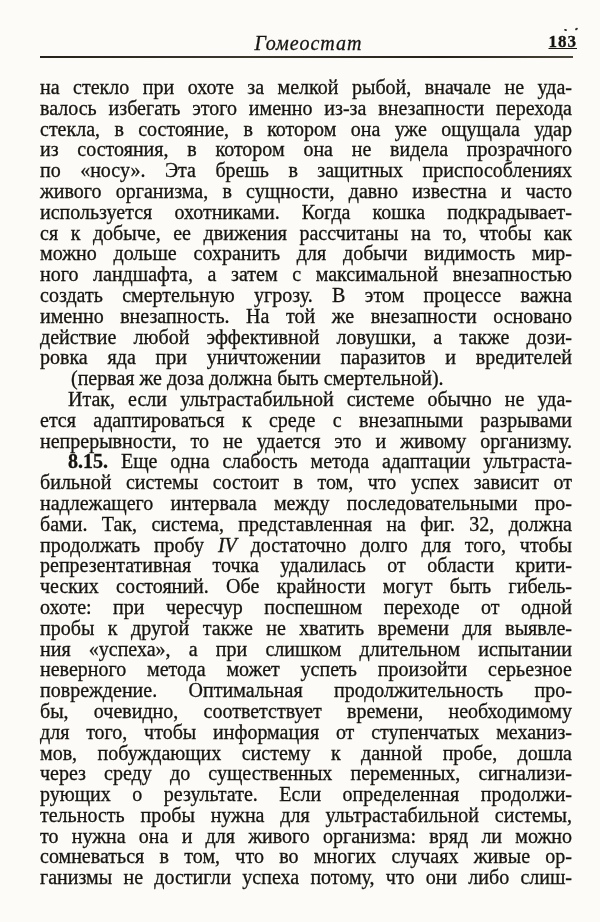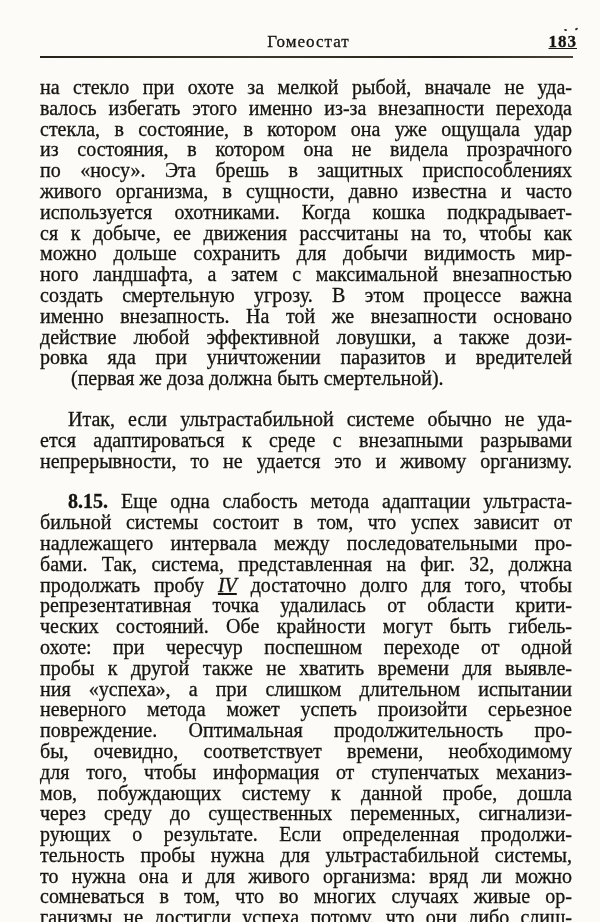--- a/index.html
+++ b/index.html
@@ -6,44 +6,44 @@
   body{background:#e8e6e2;font-family:"Liberation Serif","DejaVu Serif",serif;}
   .page{
     position:relative;width:600px;height:922px;margin:0 auto;
     background:#fcfbf8;color:#17140f;overflow:hidden;
     -webkit-text-stroke:0.3px currentColor;
   }
   
   .runhead{position:absolute;top:32px;left:40px;right:23px;height:24px;}
   .runhead-title{
     position:absolute;left:0;right:0;text-align:center;
-    font-size:17px;letter-spacing:1px;
+    font-style:italic;font-size:20px;letter-spacing:1px;
   }
   .runhead-num{
     position:absolute;right:0;top:0;
     font-weight:bold;font-size:17px;letter-spacing:1px;text-decoration:underline;
   }
   .speck{position:absolute;background:#3a362f;border-radius:50%;}
   .speck1{width:3px;height:2px;top:29px;right:33px;transform:rotate(20deg);}
   .speck2{width:3px;height:2px;top:28px;right:22px;transform:rotate(-25deg);}
   .rule{
     position:absolute;top:56px;left:40px;width:533px;height:2px;
     background:linear-gradient(90deg,#262219 0%,#3d382e 40%,#262219 75%,#4a443a 100%);
   }
   
   .textblock{position:absolute;top:77px;left:40px;width:532px;}
   .line{
     height:20.8px;line-height:20.8px;font-size:20px;
     text-align:justify;text-align-last:justify;
     white-space:normal;overflow:visible;
   }
   .line.noj{text-align-last:left;margin-left:31px;}
-  .line.indent{text-indent:28px;margin-top:20px;}
+  .line.indent{text-indent:28px;}
   .b{font-weight:bold;}
-  .i{font-style:italic;text-decoration:underline;}
+  .i{font-style:italic;}
 </style>
 </head>
 <body>
 
 <div class="page">
 
   <div class="runhead">
     <div class="runhead-title">Гомеостат</div>
     <div class="runhead-num">183</div>
   </div>

